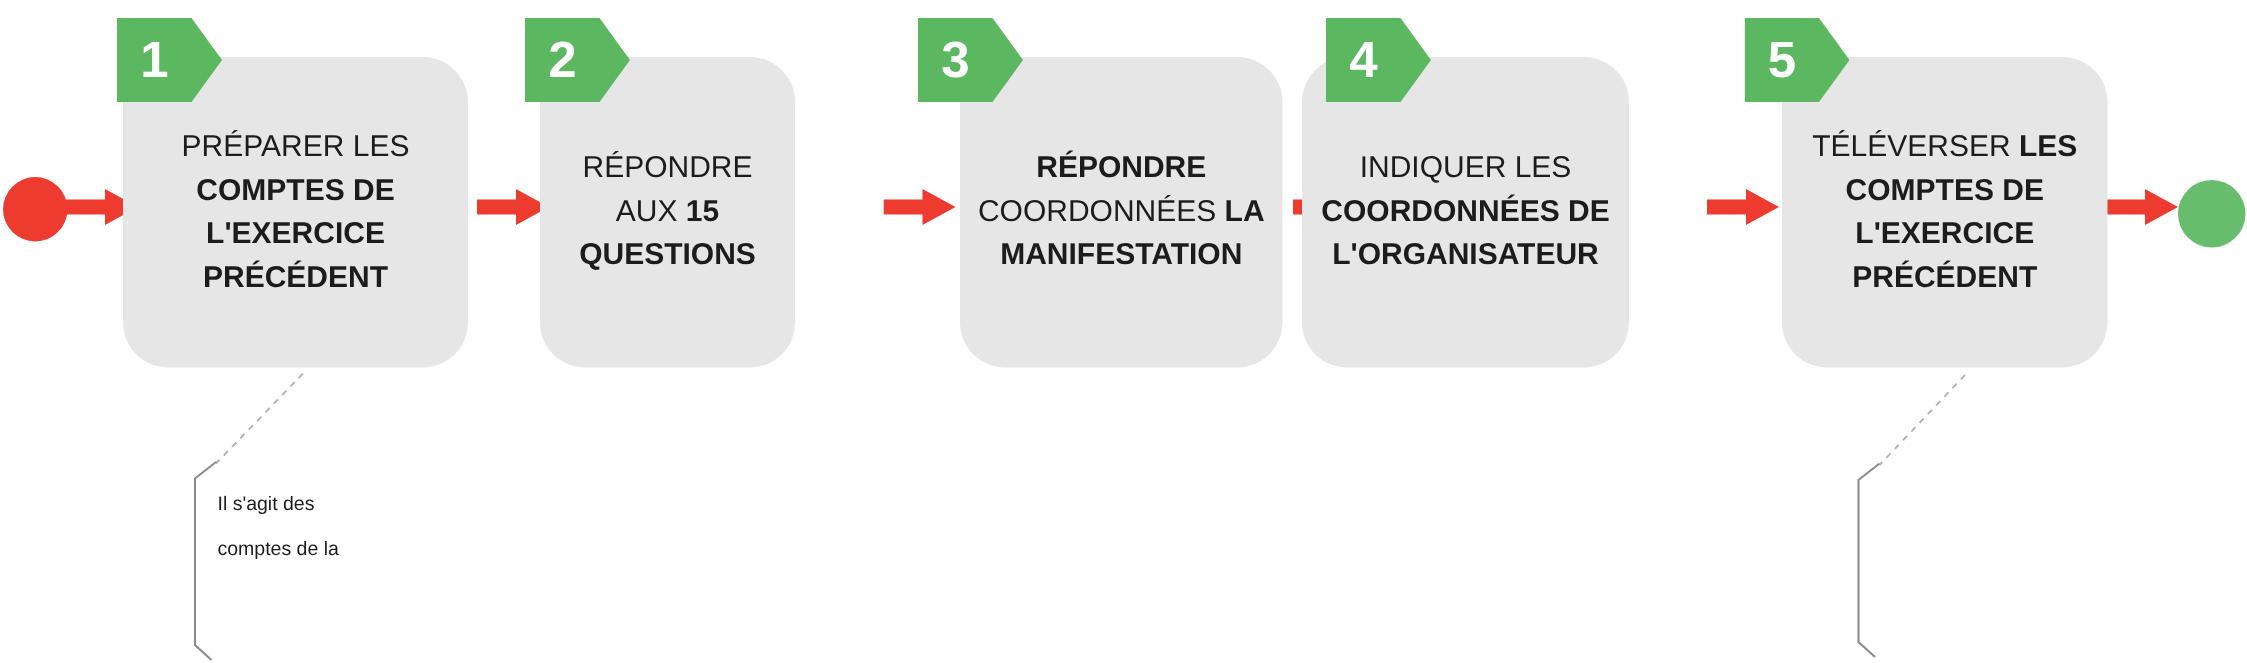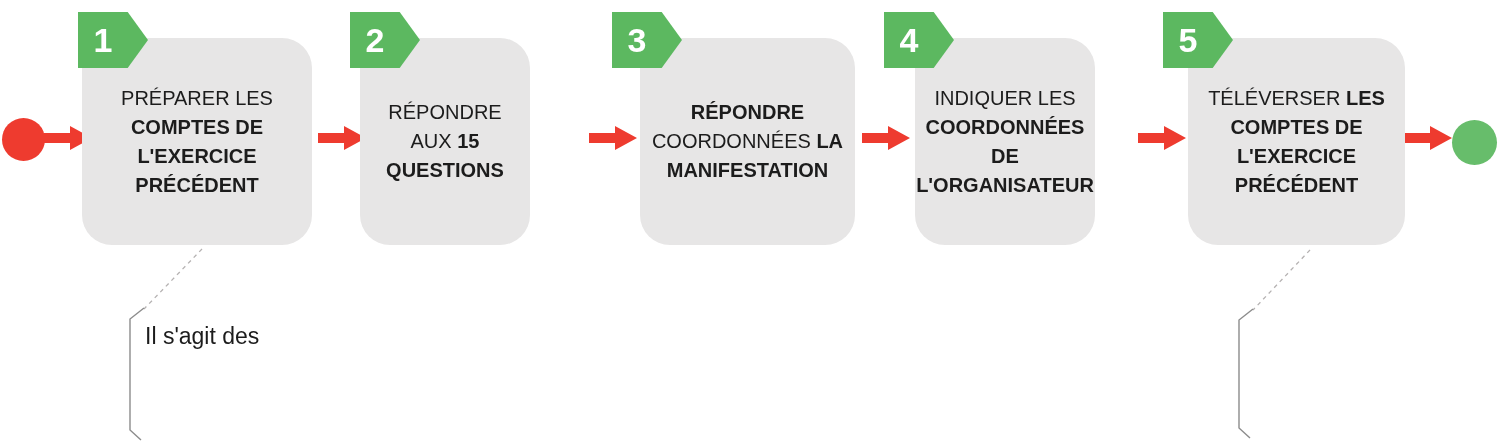--- a/index.html
+++ b/index.html
@@ -18,21 +18,21 @@
   
   .step-box{
     position:absolute;top:38px;height:207px;
     background:var(--box_gray);
     border-radius:30px;
     display:flex;align-items:center;justify-content:center;
   }
   #box1{left:82px;width:230px}
   #box2{left:360px;width:170px}
   #box3{left:640px;width:215px}
-  #box4{left:915px;width:180px}
+  #box4{left:868px;width:218px}
   #box5{left:1188px;width:217px}
   .box-label{
     text-align:center;
     font-size:20px;line-height:29px;
     color:var(--text);
     padding:0 9px;
     font-weight:400;
   }
   .box-label .seg-bold{font-weight:700;}
 
@@ -65,21 +65,21 @@
   #arrow5{left:1404px}
 
   
   .node{position:absolute;border-radius:50%;}
   .node-start{left:2px;top:118px;width:43px;height:43px;background:var(--red);}
   .node-end{left:1452px;top:120px;width:45px;height:45px;background:var(--green_light);}
 
   
   .annotation{
     position:absolute;
-    font-size:23px;line-height:30px;
+    font-size:13px;line-height:30px;
     color:var(--text);
     font-weight:400;
   }
   #ann1{left:145px;top:321px;width:225px;}
   #ann2{left:1255px;top:331px;width:235px;}
 </style>
 </head>
 <body>
 
 <div class="canvas">
@@ -141,15 +141,16 @@
       <span class="num">4</span>
     </div>
   <div id="badge5" class="badge">
       <span class="num">5</span>
     </div>
 
   <div class="node node-end"></div>
 
   <div id="ann1" class="annotation">
     <div>Il s'agit des</div>
+    <div>comptes de la</div>
   </div>
 
 </div>
 
 </body></html>

